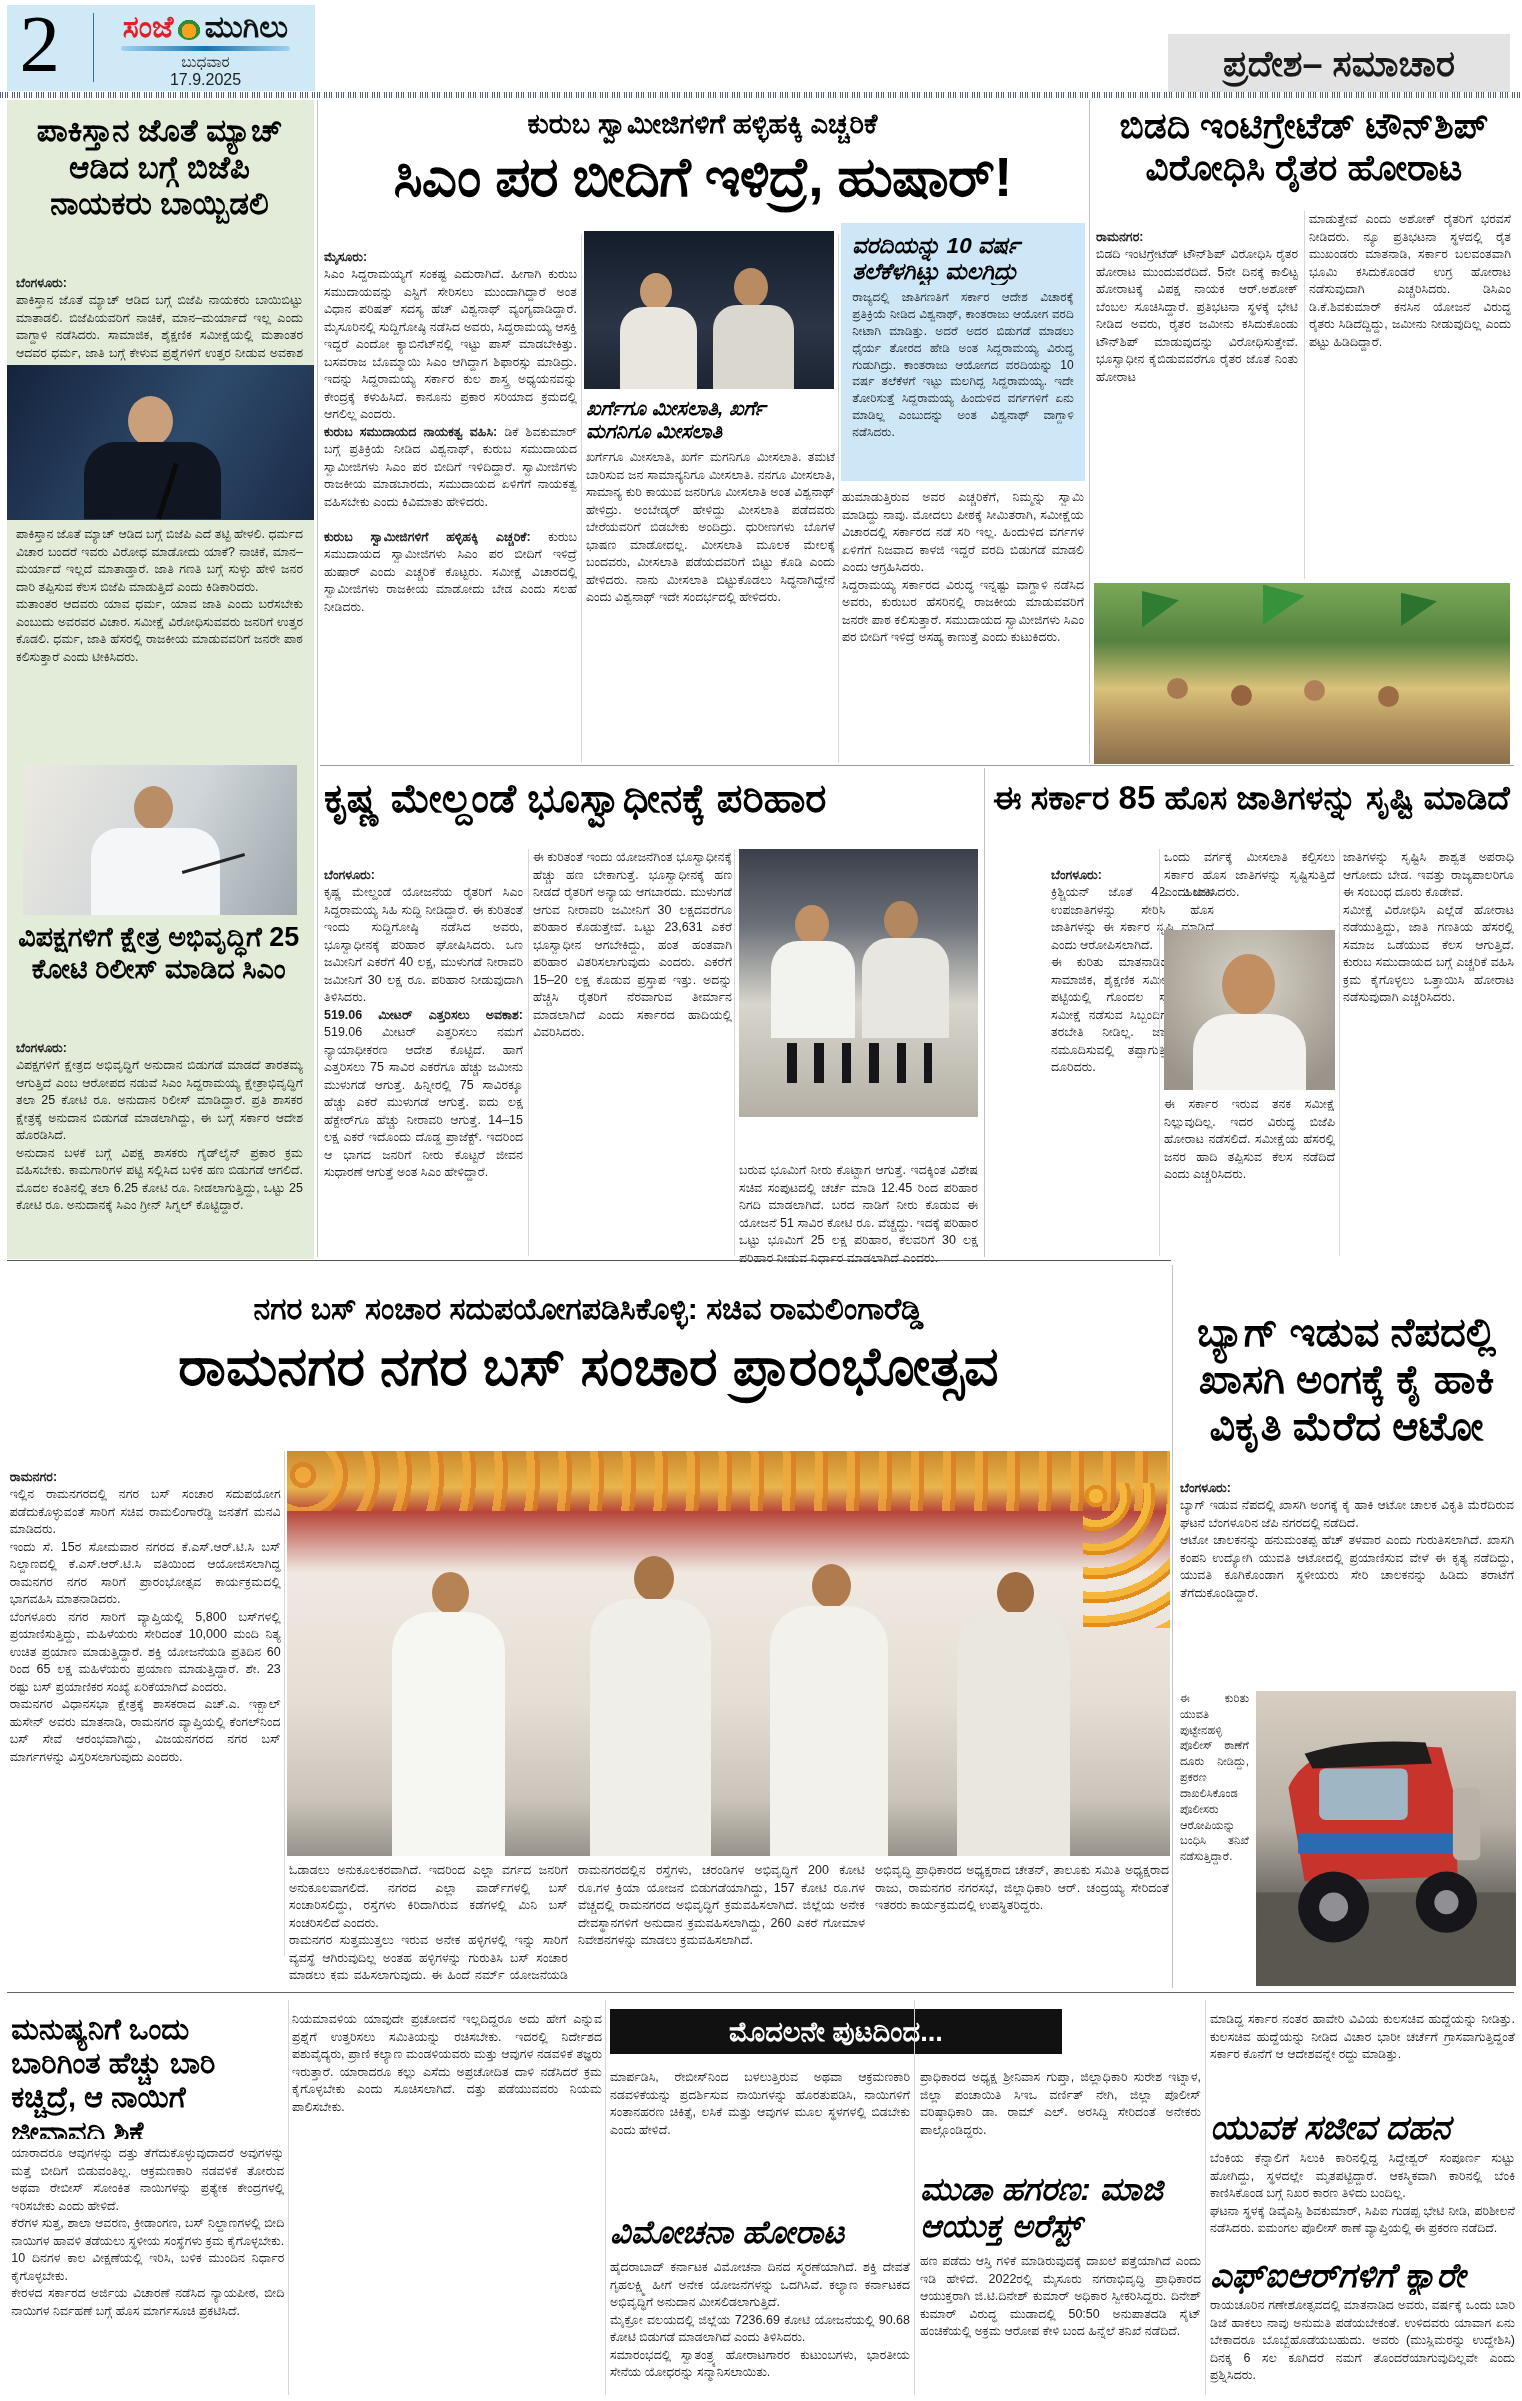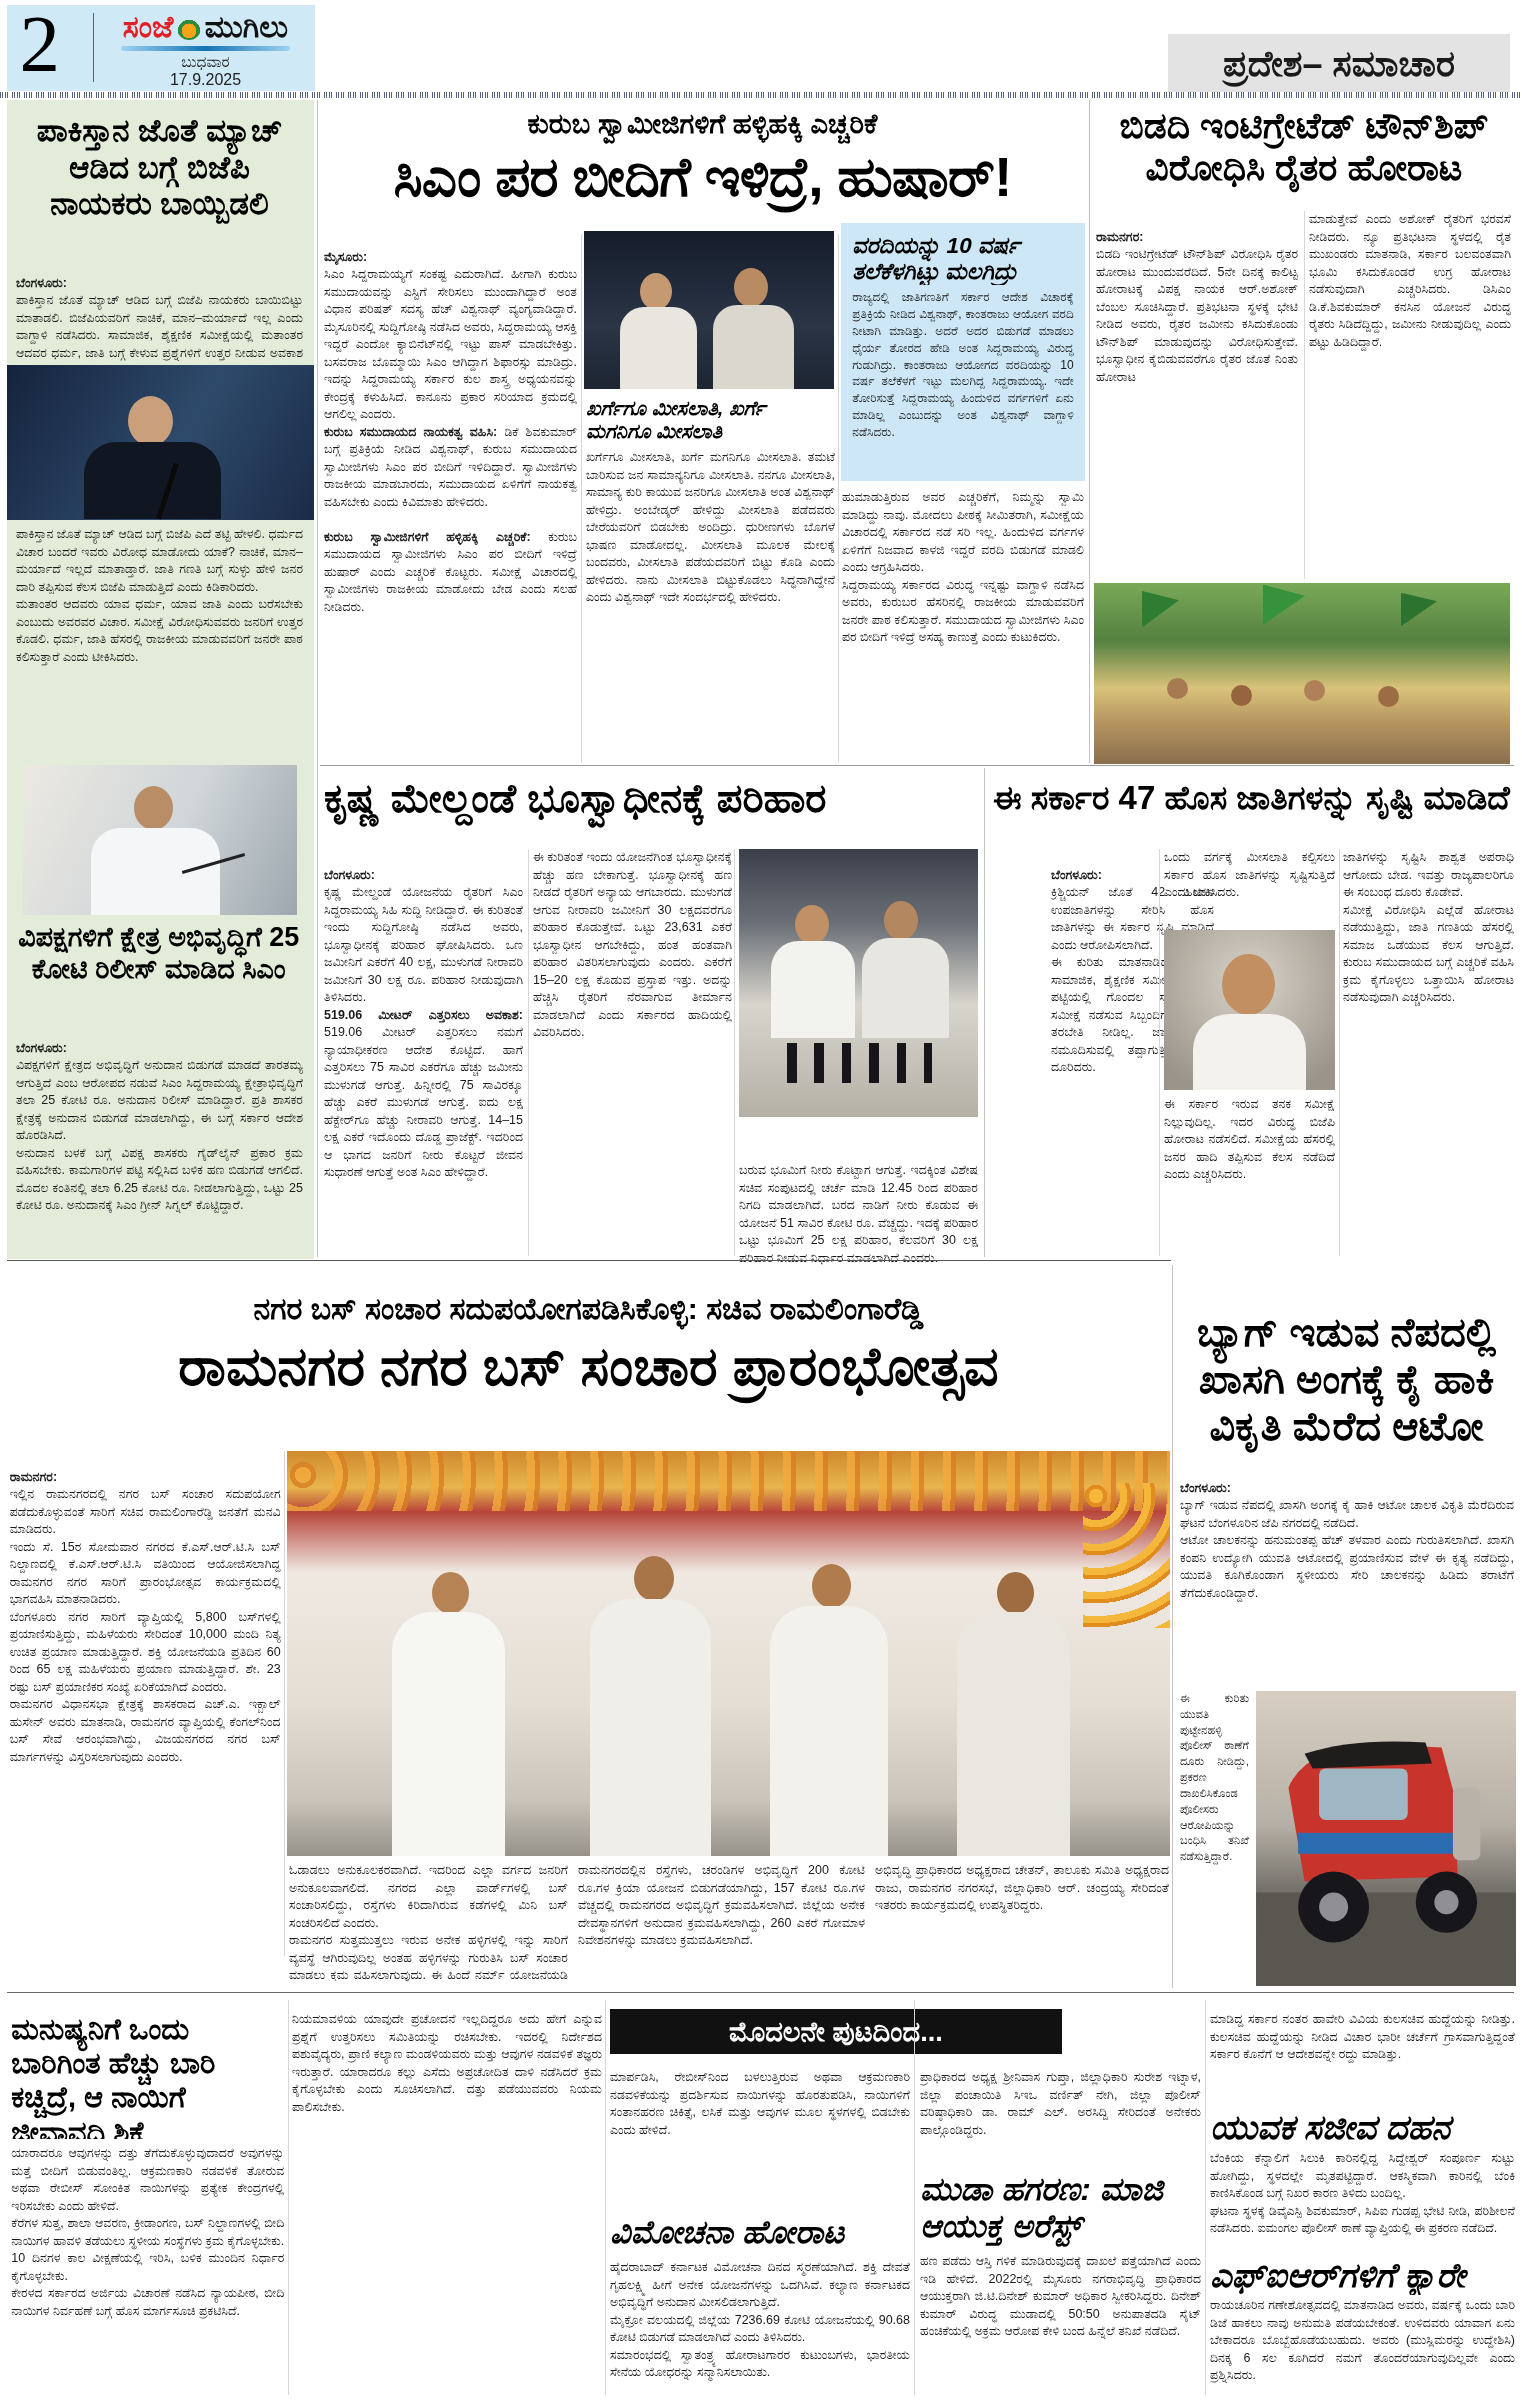--- a/index.html
+++ b/index.html
@@ -132,21 +132,21 @@
               background:linear-gradient(180deg,#3a3f4a,#6b7078 28%,#d8d5cd 58%,#b4b0a6 100%);">
     <div class="head-dot" style="left:56px;top:56px;width:34px;height:39px;background:#c09166;"></div>
     <div class="head-dot" style="left:145px;top:52px;width:34px;height:39px;background:#b3875f;"></div>
     <div class="abs" style="left:32px;top:92px;width:84px;height:97px;border-radius:27.4px 27.4px 0 0;background:#f2f2ee;"></div>
     <div class="abs" style="left:123px;top:89px;width:87px;height:100px;border-radius:27.4px 27.4px 0 0;background:#e7e6e0;"></div>
     <div class="abs" style="left:48px;top:194px;width:145px;height:40px;
                 background:repeating-linear-gradient(90deg,#15151a 0 9.7px,transparent 9.7px 27.4px);"></div>
   </div>
   <div class="abs bodytxt" style="left:739px;top:1123px;width:239px;height:132px;margin-top:39px;">ಬರುವ ಭೂಮಿಗೆ ನೀರು ಕೊಟ್ಟಾಗ ಆಗುತ್ತೆ. ಇದಕ್ಕಿಂತ ವಿಶೇಷ ಸಚಿವ ಸಂಪುಟದಲ್ಲಿ ಚರ್ಚೆ ಮಾಡಿ 12.45 ರಿಂದ ಪರಿಹಾರ ನಿಗದಿ ಮಾಡಲಾಗಿದೆ. ಬರದ ನಾಡಿಗೆ ನೀರು ಕೊಡುವ ಈ ಯೋಜನೆ 51 ಸಾವಿರ ಕೋಟಿ ರೂ. ವೆಚ್ಚದ್ದು. ಇದಕ್ಕೆ ಪರಿಹಾರ ಒಟ್ಟು ಭೂಮಿಗೆ 25 ಲಕ್ಷ ಪರಿಹಾರ, ಕೆಲವರಿಗೆ 30 ಲಕ್ಷ ಪರಿಹಾರ ನೀಡುವ ನಿರ್ಧಾರ ಮಾಡಲಾಗಿದೆ ಎಂದರು.</div>
 
-  <div class="abs hl" style="left:993px;top:779px;width:523px;height:56px;font-size:33px;">ಈ ಸರ್ಕಾರ 47 ಹೊಸ ಜಾತಿಗಳನ್ನು ಸೃಷ್ಟಿ ಮಾಡಿದೆ</div>
+  <div class="abs hl" style="left:993px;top:779px;width:523px;height:56px;font-size:33px;">ಈ ಸರ್ಕಾರ 85 ಹೊಸ ಜಾತಿಗಳನ್ನು ಸೃಷ್ಟಿ ಮಾಡಿದೆ</div>
   <div class="abs bodytxt" style="left:1016px;top:849px;width:163px;height:407px;margin-left:35px;">
     <b class="dl">ಬೆಂಗಳೂರು:</b>
     <span>ಕ್ರಿಶ್ಚಿಯನ್ ಜೊತೆ 42 ಹಿಂದೂ ಉಪಜಾತಿಗಳನ್ನು ಸೇರಿಸಿ ಹೊಸ ಜಾತಿಗಳನ್ನು ಈ ಸರ್ಕಾರ ಸೃಷ್ಟಿ ಮಾಡಿದೆ ಎಂದು ಆರೋಪಿಸಲಾಗಿದೆ.
 ಈ ಕುರಿತು ಮಾತನಾಡಿದ ಅವರು, ಸಾಮಾಜಿಕ, ಶೈಕ್ಷಣಿಕ ಸಮೀಕ್ಷೆಯ ಜಾತಿ ಪಟ್ಟಿಯಲ್ಲಿ ಗೊಂದಲ ಸೃಷ್ಟಿಯಾಗಿದೆ. ಸಮೀಕ್ಷೆ ನಡೆಸುವ ಸಿಬ್ಬಂದಿಗೆ ಸರಿಯಾದ ತರಬೇತಿ ನೀಡಿಲ್ಲ. ಜಾತಿ ಸಂಖ್ಯೆ ನಮೂದಿಸುವಲ್ಲಿ ತಪ್ಪಾಗುತ್ತಿದೆ ಎಂದು ದೂರಿದರು.</span>
   </div>
   <div class="abs bodytxt" style="left:1164px;top:849px;width:171px;height:77px;">ಒಂದು ವರ್ಗಕ್ಕೆ ಮೀಸಲಾತಿ ಕಲ್ಪಿಸಲು ಸರ್ಕಾರ ಹೊಸ ಜಾತಿಗಳನ್ನು ಸೃಷ್ಟಿಸುತ್ತಿದೆ ಎಂದು ಟೀಕಿಸಿದರು.</div>
   <div class="photo" style="left:1164px;top:930px;width:171px;height:160px;background:radial-gradient(circle at 50% 32%,#d8d3c8,#9b948a 85%);">
     <div class="head-dot" style="left:58px;top:24px;width:53px;height:61px;background:#c18f61;"></div>
     <div class="abs" style="left:29px;top:84px;width:113px;height:76px;border-radius:36px 36px 0 0;background:#f3f2ee;"></div>
   </div>

